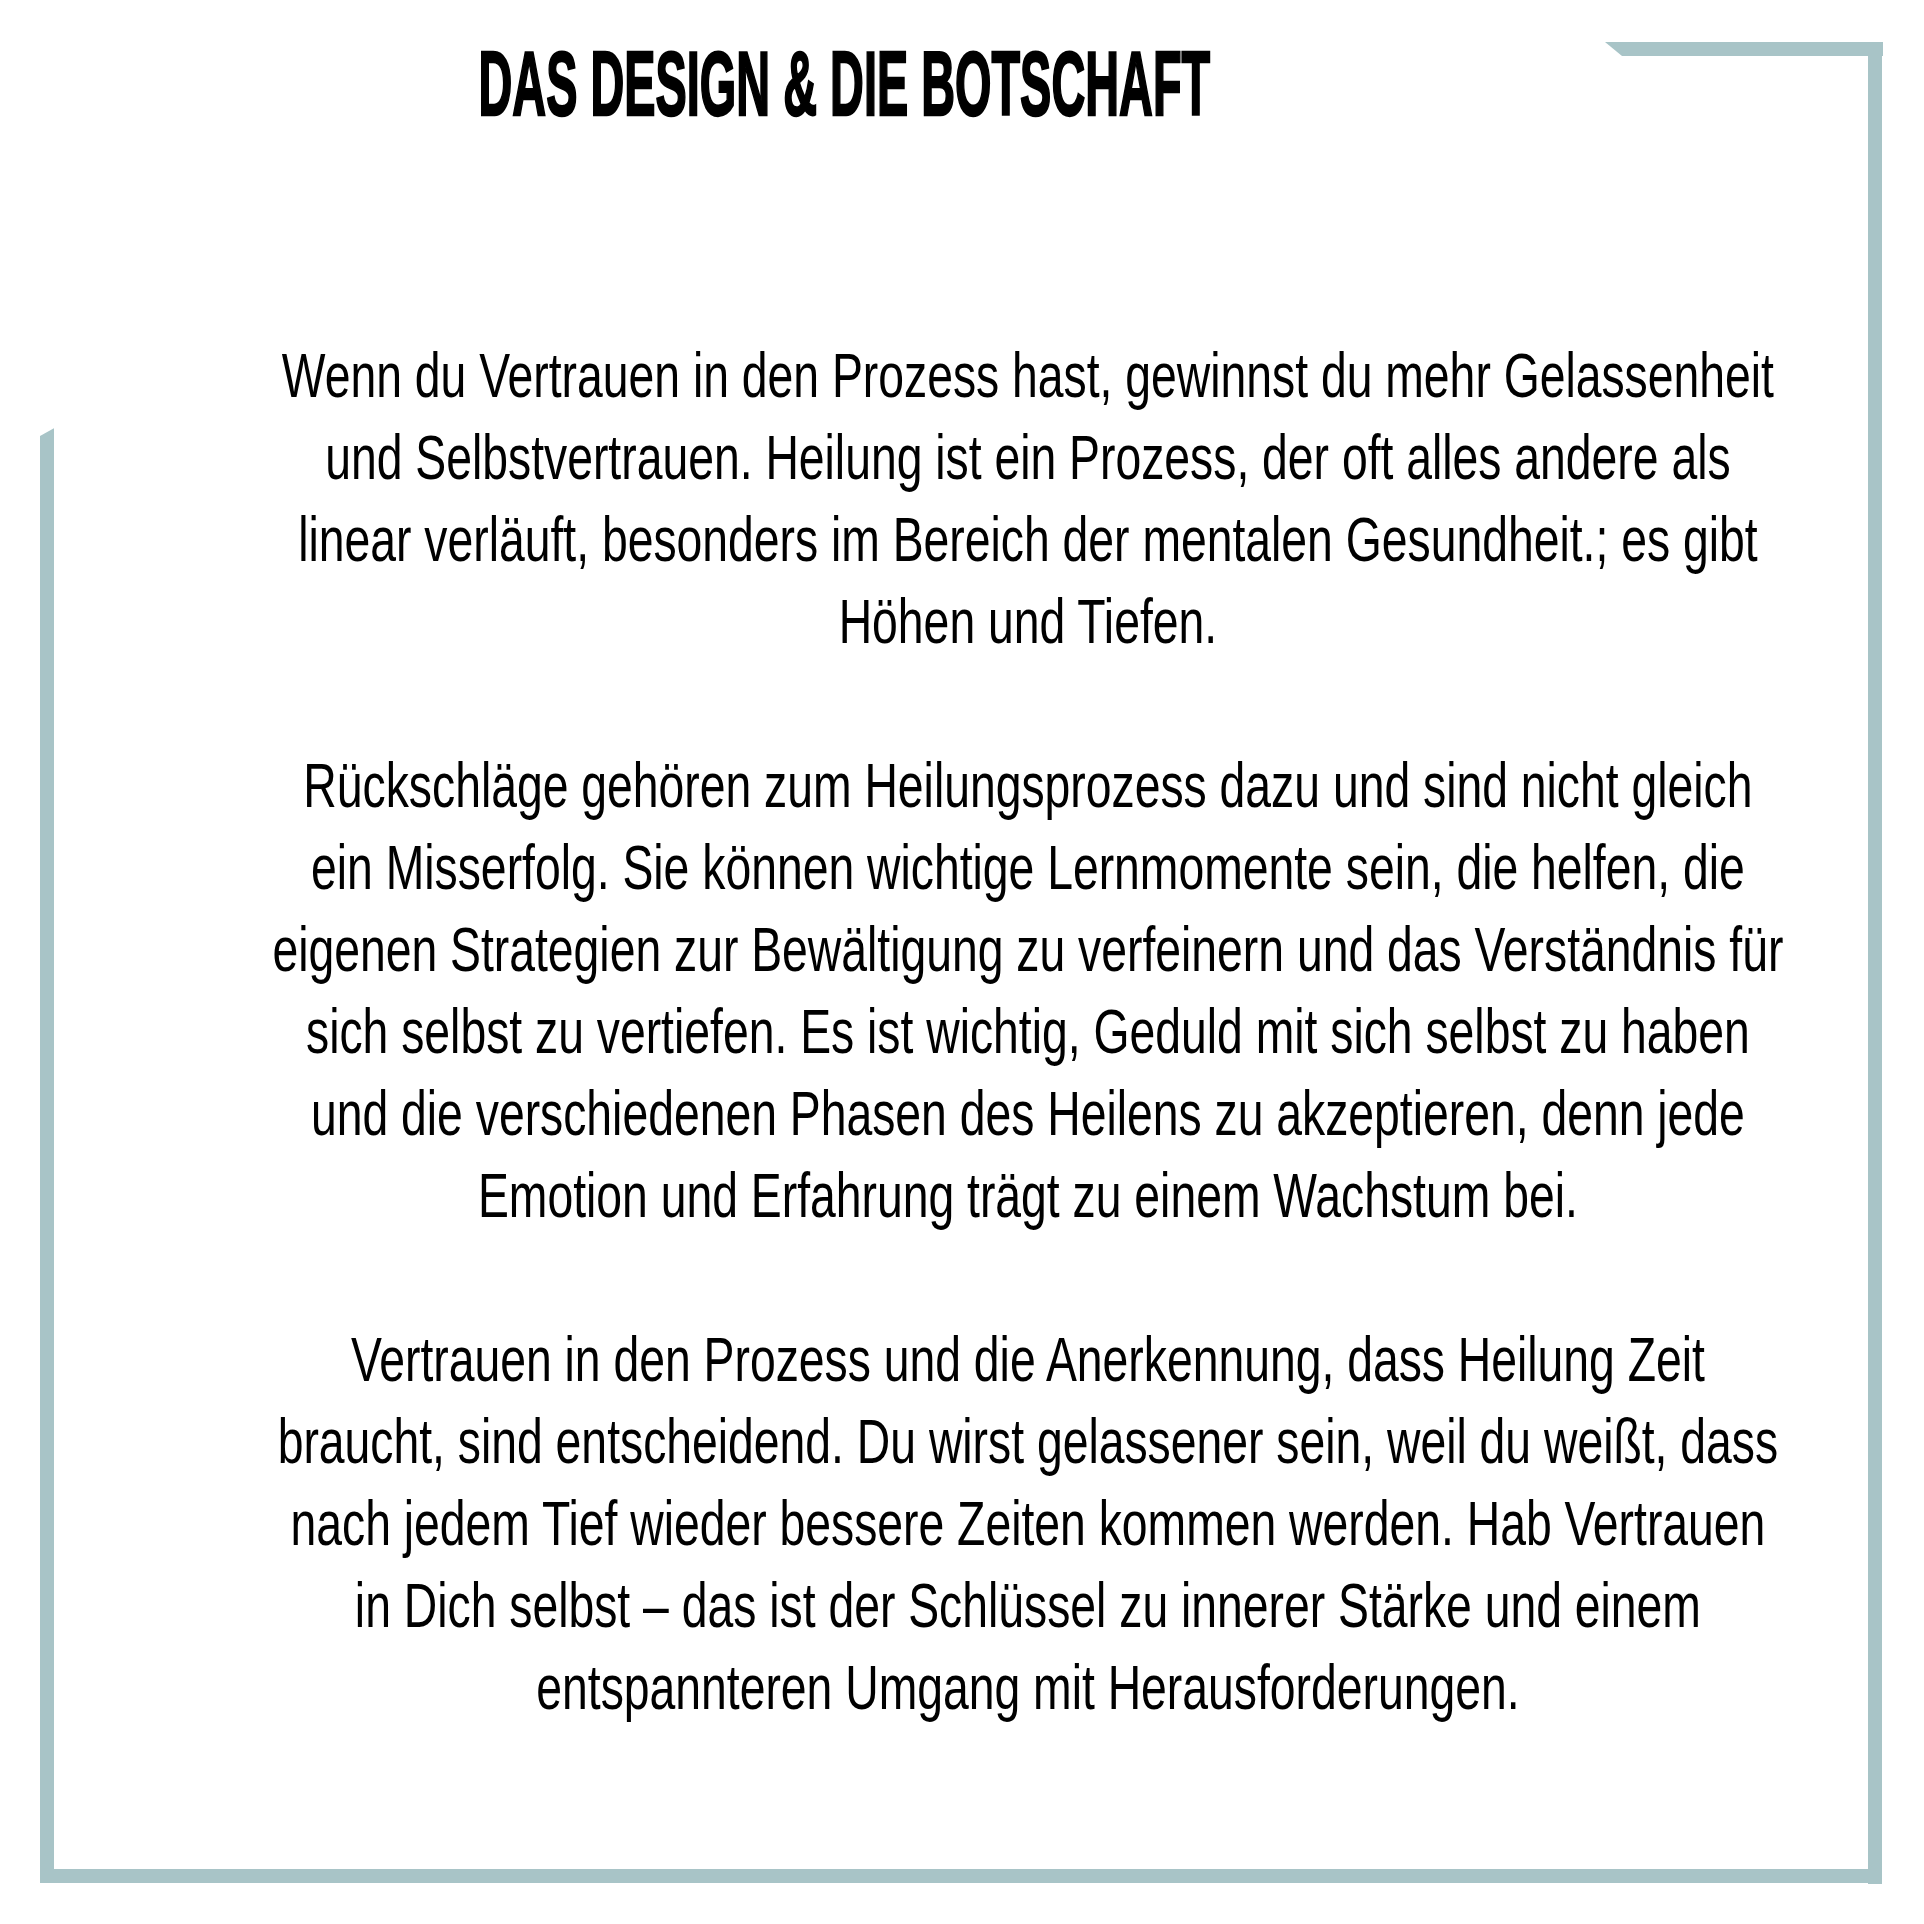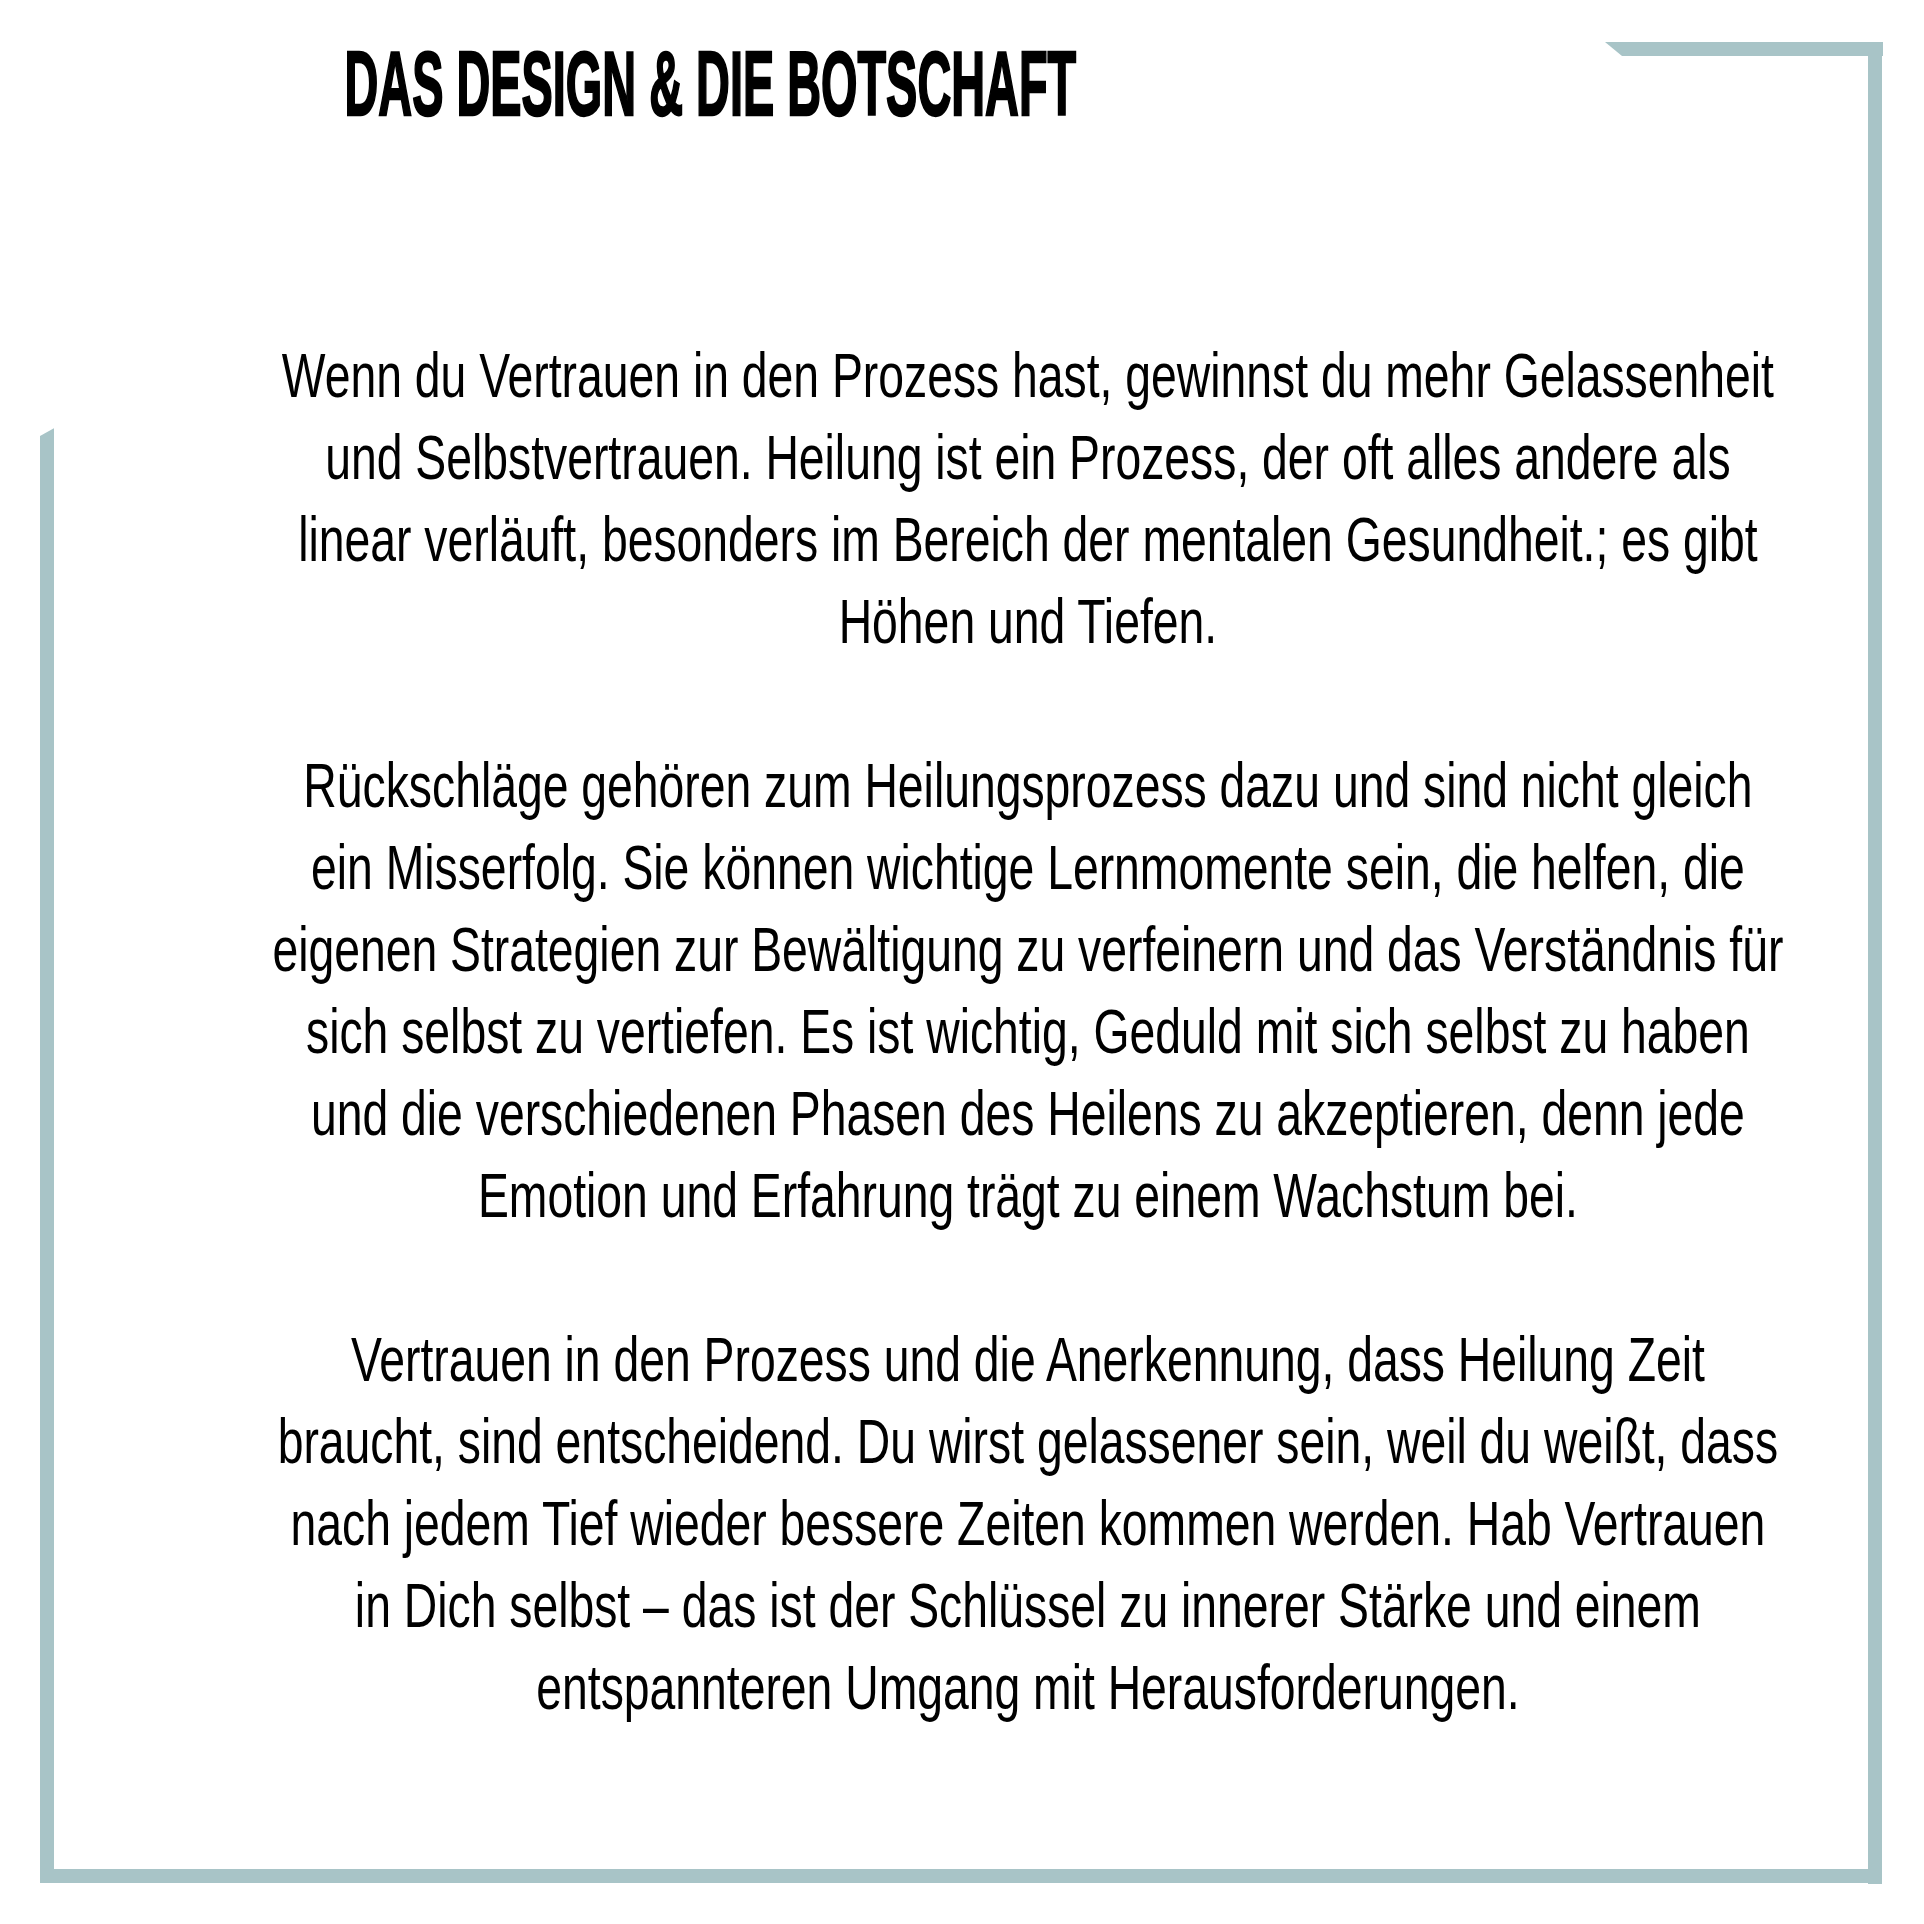--- a/index.html
+++ b/index.html
@@ -43,20 +43,21 @@
     top: 428px;
     width: 14.4px;
     height: 1455px;
     clip-path: polygon(0 8px, 100% 0, 100% 100%, 0 100%);
   }
   .title-wrap {
     position: absolute;
     left: 0;
     top: 32px;
     width: 1688px;
+    text-align: center;
   }
   .title {
     display: inline-block;
     font-family: "Liberation Sans", sans-serif;
     font-weight: 700;
     font-size: 91px;
     line-height: 104px;
     color: #000000;
     letter-spacing: 0px;
     transform: scaleX(0.515);

